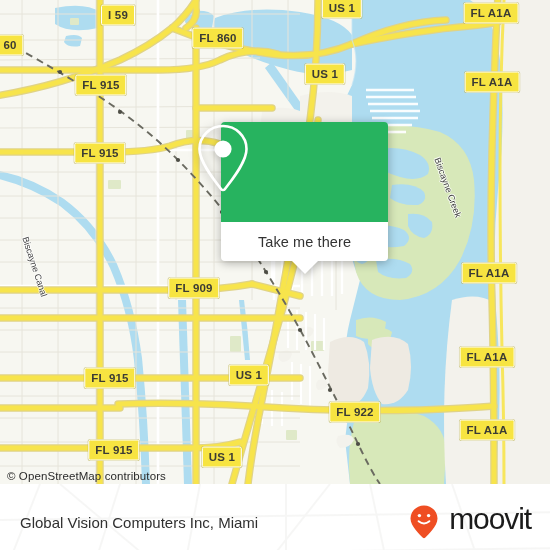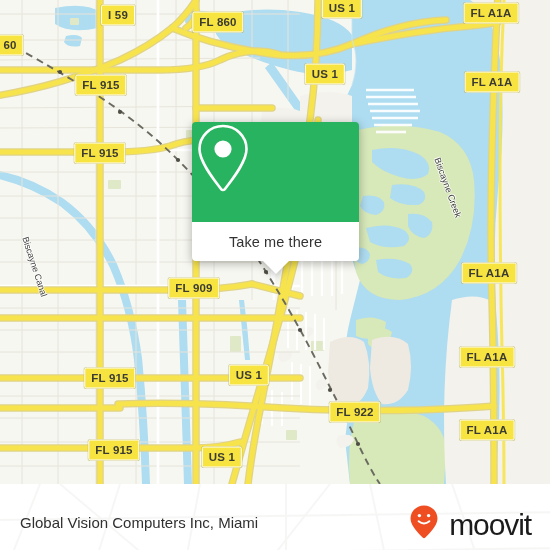--- a/index.html
+++ b/index.html
@@ -40,20 +40,21 @@
     transform-origin:left center;
     text-shadow:
        1px 0 0 rgba(255,255,255,.85), -1px 0 0 rgba(255,255,255,.85),
        0 1px 0 rgba(255,255,255,.85), 0 -1px 0 rgba(255,255,255,.85);
   }
 
   
   #popup{
     position:absolute;left:192px;top:122px;width:167px;
     filter:drop-shadow(0 2px 5px rgba(0,0,0,.3));
+    padding-left:29px;
   }
   #popup-image{
     background:#27b35f;height:100px;
     border-radius:4px 4px 0 0;
     display:flex;align-items:center;justify-content:center;
   }
   #popup-footer{
     background:#ffffff;height:39px;
     border-radius:0 0 4px 4px;
     display:flex;align-items:center;justify-content:center;
@@ -84,21 +85,21 @@
     position:absolute;left:0;top:484px;width:550px;height:76px;
     background:#ffffff;overflow:hidden;
   }
   #footer-watermark{position:absolute;left:0;top:-484px;opacity:.07;}
   #footer-title{
     position:absolute;left:20px;top:50%;transform:translateY(-50%);
     font-size:15px;color:#303030;white-space:nowrap;
   }
   #brand{
     position:absolute;right:19px;top:50%;transform:translateY(-50%);
-    display:flex;align-items:flex-end;gap:10px;
+    display:flex;align-items:flex-start;gap:10px;
   }
   #brand-wordmark{
     font-size:30px;color:#1b1b1b;letter-spacing:-1.1px;
     line-height:1;font-weight:normal;
   }
 </style>
 </head>
 <body>
 
 <div id="root">
@@ -348,21 +349,21 @@
 
         <g fill="none" stroke="#c8e6f4" stroke-width="1.2" opacity=".7">
           <path d="M352,0 L352,40 Q360,60 352,85"></path>
         </g>
       </g>
     </svg>
 
     <div>
       <div class="shield" style="left:10px;top:45px">60</div>
       <div class="shield" style="left:118px;top:15px">I 59</div>
-      <div class="shield" style="left:218px;top:22px">FL 860</div>
+      <div class="shield" style="left:218px;top:38px">FL 860</div>
       <div class="shield" style="left:342px;top:8px">US 1</div>
       <div class="shield" style="left:491px;top:13px">FL A1A</div>
       <div class="shield" style="left:101px;top:85px">FL 915</div>
       <div class="shield" style="left:325px;top:74px">US 1</div>
       <div class="shield" style="left:492px;top:82px">FL A1A</div>
       <div class="shield" style="left:100px;top:153px">FL 915</div>
       <div class="shield" style="left:489px;top:273px">FL A1A</div>
       <div class="shield" style="left:194px;top:288px">FL 909</div>
       <div class="shield" style="left:110px;top:378px">FL 915</div>
       <div class="shield" style="left:249px;top:375px">US 1</div>
@@ -382,20 +383,21 @@
           <path d="M31 4 C18 4 7.5 14.3 7.5 27 C7.5 41 24 60 29.2 67.2 C30 68.3 32 68.3 32.8 67.2 C38 60 54.5 41 54.5 27 C54.5 14.3 44 4 31 4 Z" fill="none" stroke="#ffffff" stroke-width="2.6"></path>
           <circle cx="31" cy="27" r="8.6" fill="#ffffff"></circle>
         </svg>
       </div>
       <div id="popup-footer">
         <span id="popup-label">Take me there</span>
         <div id="popup-tail"></div>
       </div>
     </div>
 
+    <div id="attribution">© OpenStreetMap contributors</div>
   </div>
 
   <div id="footer">
     <svg id="footer-watermark" width="550" height="550" viewBox="0 0 550 550">
       <g stroke="#8a8a80" stroke-width="2" fill="none">
         <line x1="-5" y1="520" x2="560" y2="512"></line>
         <line x1="-5" y1="556" x2="560" y2="548"></line>
         <line x1="40" y1="484" x2="10" y2="560"></line>
         <line x1="120" y1="484" x2="96" y2="560"></line>
         <line x1="200" y1="484" x2="186" y2="560"></line>

